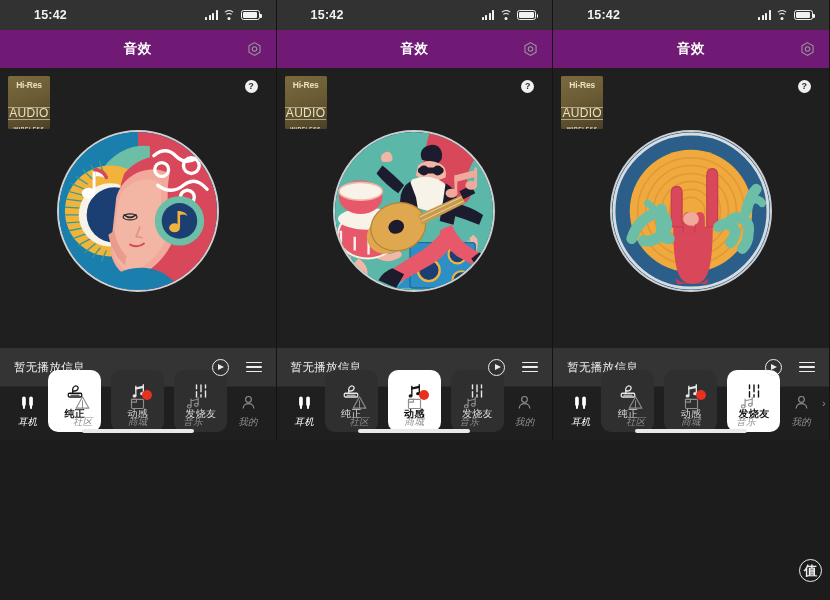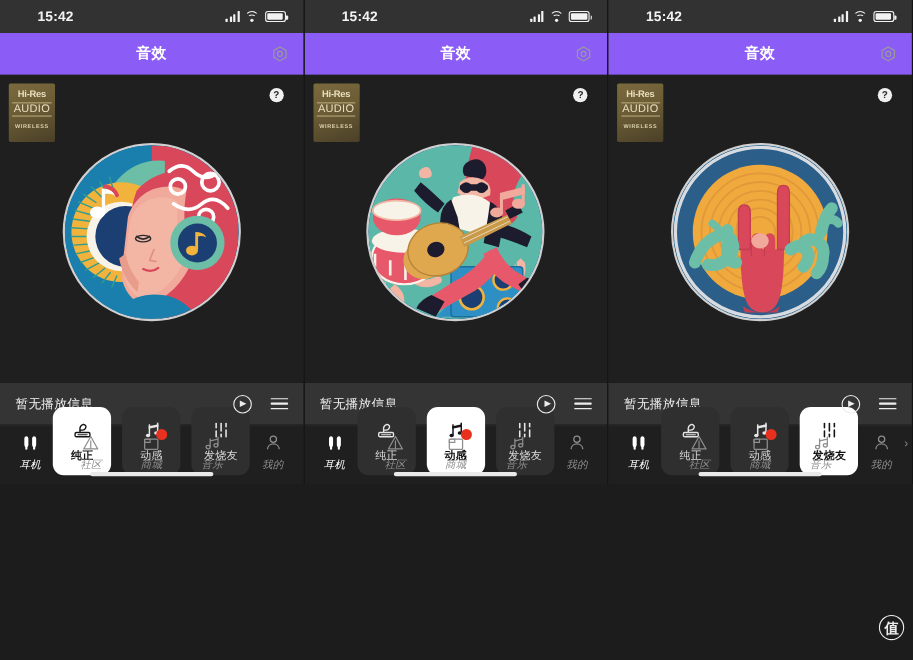--- a/index.html
+++ b/index.html
@@ -61,21 +61,21 @@
   }
   .batt::after {
     content:""; position:absolute; right:-3px; top:3px;
     width:1.6px; height:4px; background:#f2f2f2; border-radius:0 1px 1px 0;
   }
   .batt i { display:block; height:100%; background:#f2f2f2; border-radius:1px; }
 
   
   .navbar {
     height:38px; flex:0 0 38px;
-    background:#8b5cf6;
+    background:#701a75;
     display:flex; align-items:center; justify-content:center;
     position:relative;
   }
   .nav-title { font-size:13.5px; font-weight:bold; color:#ffffff; letter-spacing:.5px; }
   .gear {
     position:absolute; right:14px; top:50%; transform:translateY(-50%);
     width:15px; height:15px;
   }
   .gear svg { display:block; }
 
@@ -88,22 +88,22 @@
     background:linear-gradient(160deg,#7c6a3e 0%,#6b5c35 45%,#4a4028 100%);
     border-radius:1.5px;
     display:flex; flex-direction:column; align-items:center;
     padding-top:4px; overflow:hidden;
   }
   .hires .h1 {
     font-size:8.5px; font-weight:bold; color:#e8dfc0;
     letter-spacing:-.2px; line-height:11px;
   }
   .hires .h2 {
-    font-size:10px; color:#e8dfc0; letter-spacing:.3px;
-    line-height:11px; margin-top:2px;
+    font-size:12px; color:#e8dfc0; letter-spacing:.3px;
+    line-height:11px; margin-top:16px;
     border-top:1px solid #b6a878; border-bottom:1px solid #b6a878;
     padding:0 1px;
   }
   .hires .h3 {
     font-size:5px; font-weight:bold; color:#ddd2ae;
     letter-spacing:.6px; margin-top:6px;
   }
 
   .helpbtn {
     position:absolute; right:18px; top:12px;

